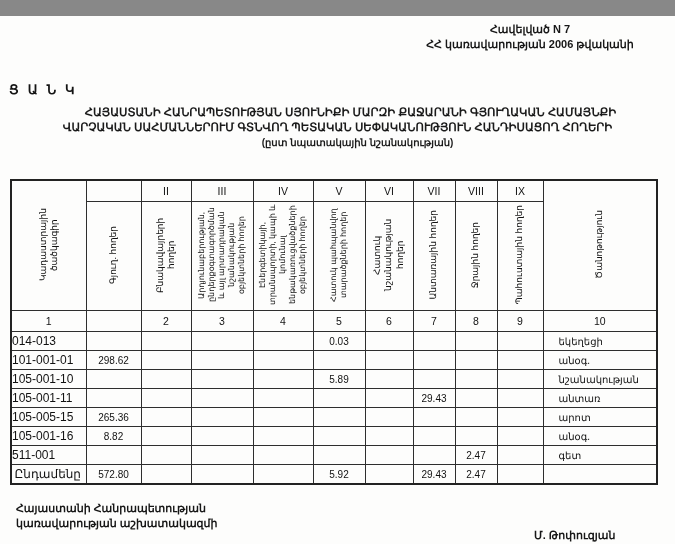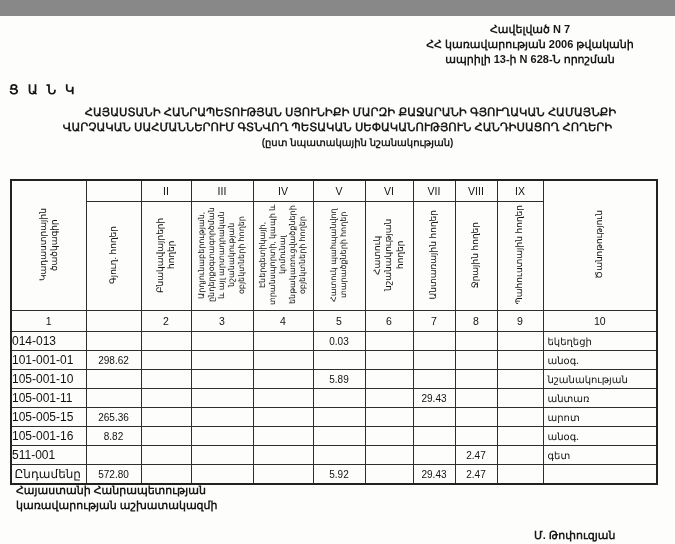--- a/index.html
+++ b/index.html
@@ -76,26 +76,26 @@
     line-height: 1.25;
     max-height: 102px;
     text-align: center;
     white-space: normal;
   }
   .vtext.big { font-size: 9px; }
   tr.num-row td { height: 20px; text-align: center; font-size: 10.5px; }
   tbody.data-rows td { height: 18px; }
   tbody.data-rows td.code { text-align: left; padding-left: 0; font-size: 12px; }
   tbody.data-rows td.num { text-align: center; font-size: 10px; }
-  tbody.data-rows td.note { text-align: left; padding-left: 4px; font-size: 10px; }
+  tbody.data-rows td.note { text-align: left; padding-left: 15px; font-size: 10px; }
   tbody.data-rows tr.total-row td.code { text-align: center; }
 
   .footer-left {
     position: absolute;
-    top: 467px;
+    top: 485px;
     left: 16px;
     font-weight: bold;
     font-size: 11px;
     line-height: 15px;
     color: #171717;
   }
   .signature {
     position: absolute;
     top: 513px;
     left: 534px;
@@ -105,21 +105,20 @@
   }
 </style>
 </head>
 <body>
 
 <div class="page">
 
   <div class="appendix">
     <div>Հավելված N 7</div>
     <div>ՀՀ կառավարության 2006 թվականի</div>
-    <div>ապրիլի 13-ի N 628-Ն որոշման</div>
   </div>
 
   <div class="doc-title">ՑԱՆԿ</div>
   <div class="subtitle s1">ՀԱՅԱՍՏԱՆԻ ՀԱՆՐԱՊԵՏՈՒԹՅԱՆ ՍՅՈՒՆԻՔԻ ՄԱՐԶԻ ՔԱՋԱՐԱՆԻ ԳՅՈՒՂԱԿԱՆ ՀԱՄԱՅՆՔԻ</div>
   <div class="subtitle s2">ՎԱՐՉԱԿԱՆ ՍԱՀՄԱՆՆԵՐՈՒՄ ԳՏՆՎՈՂ ՊԵՏԱԿԱՆ ՍԵՓԱԿԱՆՈՒԹՅՈՒՆ ՀԱՆԴԻՍԱՑՈՂ ՀՈՂԵՐԻ</div>
   <div class="subtitle s3">(ըստ նպատակային նշանակության)</div>
 
   <table class="land-table">
     <colgroup>
       <col style="width:75px">

